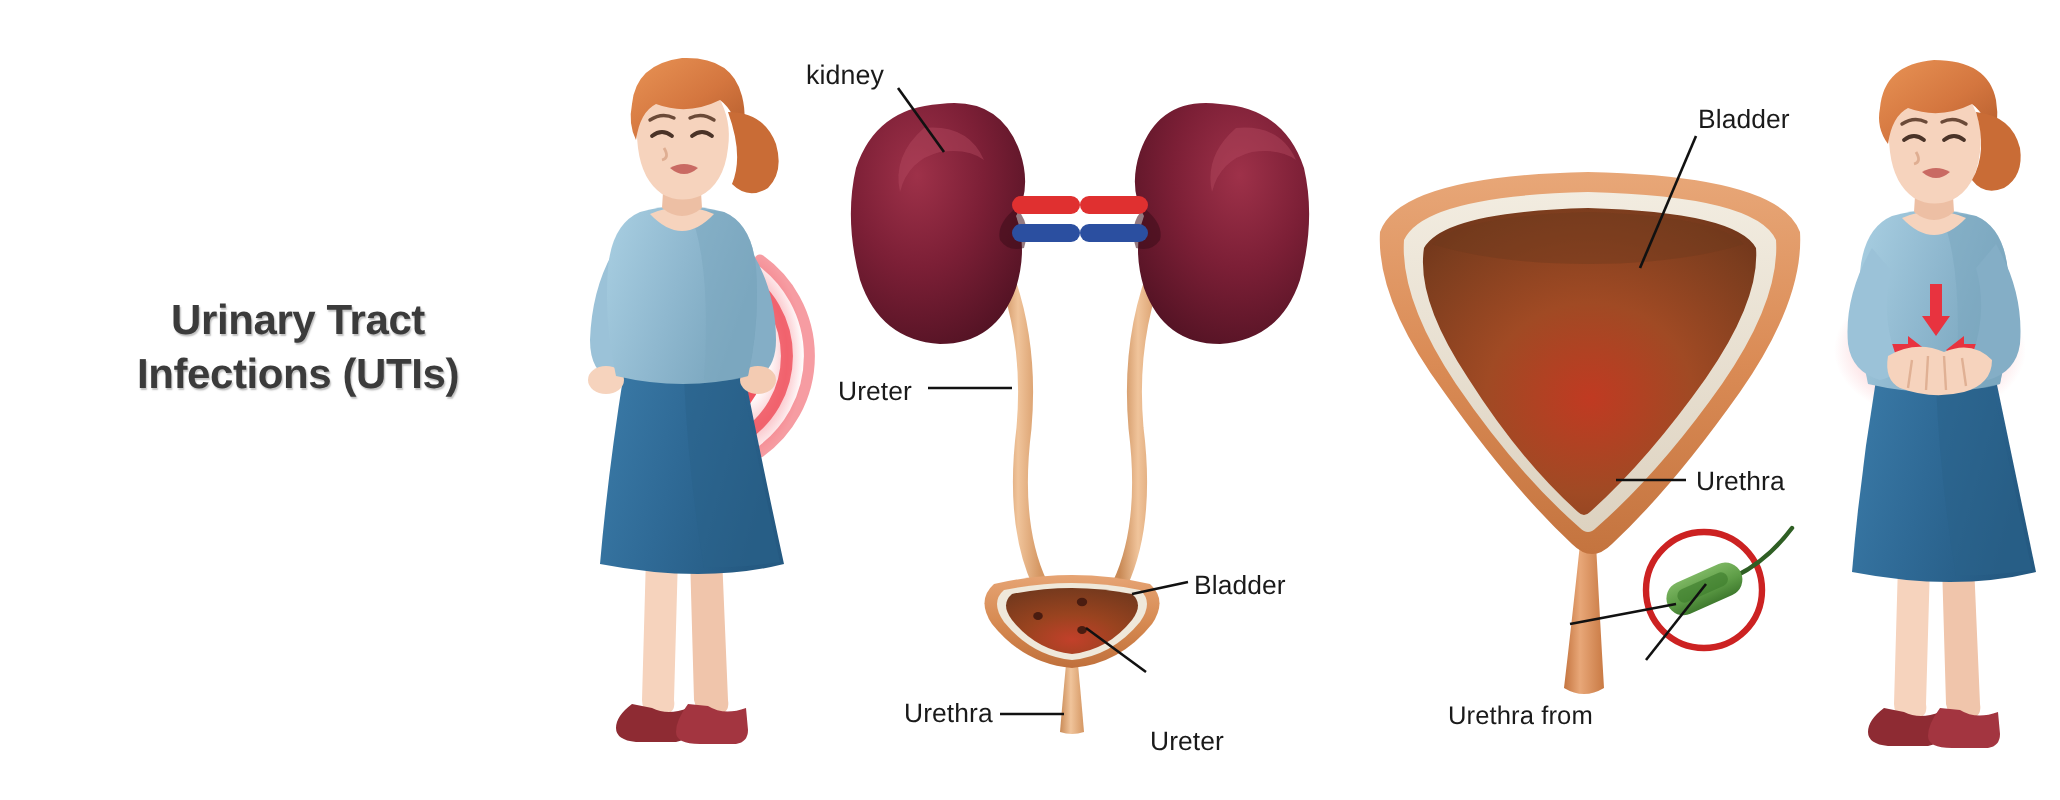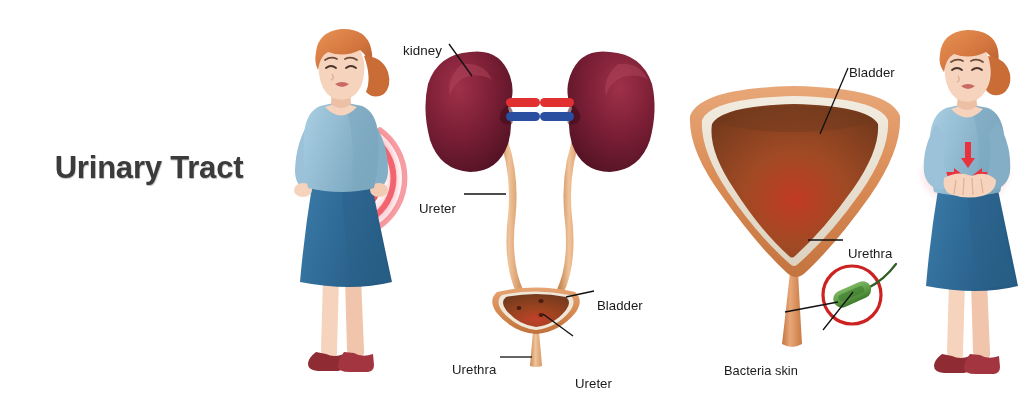--- a/index.html
+++ b/index.html
@@ -12,58 +12,58 @@
   }
   #stage{position:absolute;left:0;top:0;width:1030px;height:400px;}
   .layer{position:absolute;left:0;top:0;width:1030px;height:400px;}
 
   
   #title-block{
     position:absolute;left:18px;top:148px;width:262px;
     text-align:center;
   }
   #title-block .line{
-    font-size:31px;
+    font-size:21px;
     font-weight:bold;
     color:#3b3b3b;
     line-height:1.28;
     letter-spacing:-0.2px;
     white-space:nowrap;
     text-shadow:0.6px 0.8px 0.8px rgba(140,140,140,0.55);
   }
 
   
   .lbl{
     position:absolute;
     font-size:13.2px;
     color:#1a1a1a;
     line-height:1.26;
     white-space:pre;
     letter-spacing:0.05px;
-    margin-top:13px;
   }
   .lbl.small{font-size:12.8px;}
   .lbl.lower{font-size:13.4px;}
 
   #lbl-kidney{left:403px;top:30px;}
   #lbl-ureter{left:419px;top:188px;}
   #lbl-bladder-center{left:597px;top:285px;}
   #lbl-ureter-opening{left:575px;top:330px;}
   #lbl-urethra-center{left:452px;top:349px;}
   #lbl-bladder-right{left:849px;top:52px;}
   #lbl-urethra-right{left:848px;top:233px;}
   #lbl-bacteria{left:724px;top:318px;}
 </style>
 </head>
 <body>
 
 <div id="stage">
 
   <div id="title-block">
     <div class="line">Urinary Tract</div>
+    <div class="line">Infections (UTIs)</div>
   </div>
 
   <svg class="layer" viewBox="0 0 1030 400" xmlns="http://www.w3.org/2000/svg">
     <defs>
 
       <radialGradient id="gKidneyL" cx="0.38" cy="0.3" r="0.85">
         <stop offset="0%" stop-color="#9e3149"></stop>
         <stop offset="45%" stop-color="#7c1f36"></stop>
         <stop offset="100%" stop-color="#4a1020"></stop>
       </radialGradient>
@@ -330,17 +330,17 @@
   <div class="lbl" id="lbl-ureter">Ureter</div>
   <div class="lbl" id="lbl-bladder-center">Bladder</div>
   <div id="lbl-ureter-opening" class="lbl">
     <div>Ureter</div>
     
   </div>
   <div class="lbl" id="lbl-urethra-center">Urethra</div>
   <div class="lbl" id="lbl-bladder-right">Bladder</div>
   <div class="lbl" id="lbl-urethra-right">Urethra</div>
   <div id="lbl-bacteria" class="lbl small">
-    <div>Bacteria skin</div>
+    <div>Urethra from</div>
     <div>skin or rectum</div>
   </div>
 
 </div>
 
 </body></html>

